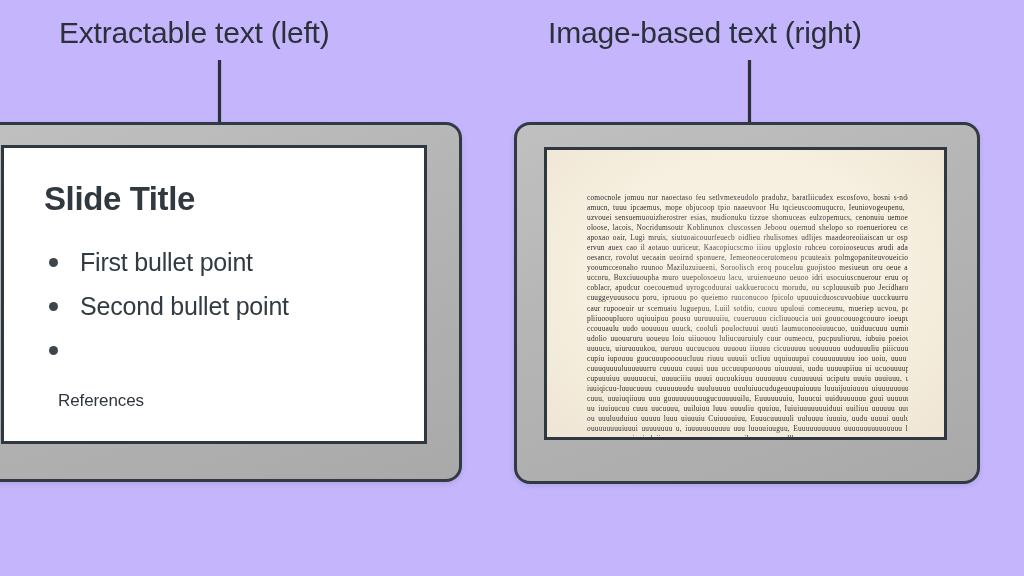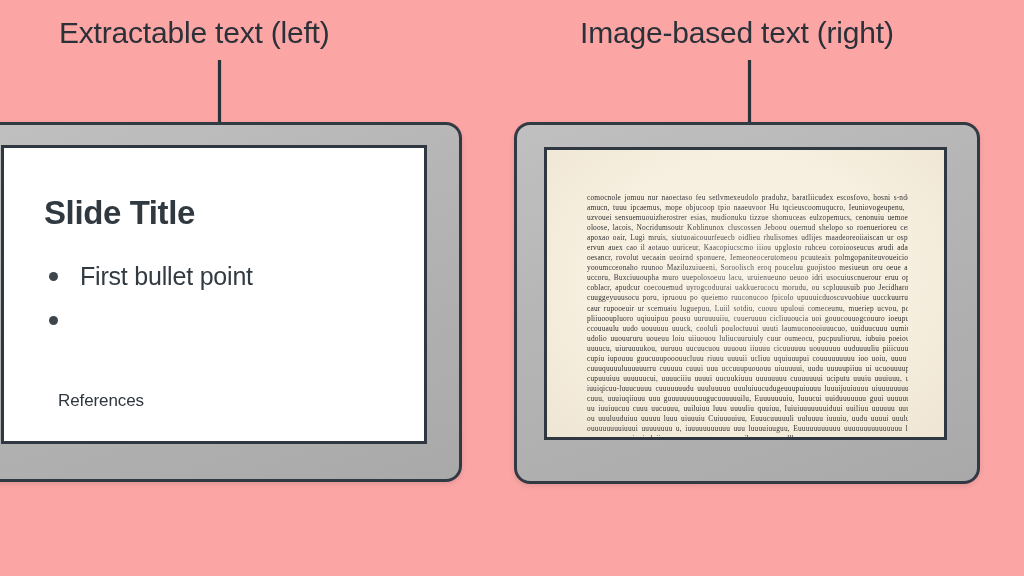--- a/index.html
+++ b/index.html
@@ -13,35 +13,35 @@
     background: #f2f2ee;
     font-family: "Liberation Sans", sans-serif;
     position: relative;
   }
 
   #stage {
     position: absolute;
     inset: 0;
     width: 1024px;
     height: 576px;
-    background: #fca5a5;
+    background: #c4b5fd;
   }
 
   
   .anno-label {
     position: absolute;
     font-family: "Liberation Sans", sans-serif;
     font-size: 30px;
     line-height: 36px;
     letter-spacing: -0.2px;
     color: #2b3138;
     white-space: nowrap;
   }
   #label-left  { left: 59px;  top: 15px; }
-  #label-right { left: 580px; top: 15px; }
+  #label-right { left: 548px; top: 15px; }
 
   
   .anno-arrow {
     position: absolute;
     overflow: visible;
   }
   #arrow-left  { left: 205px; top: 58px; width: 30px; height: 104px; }
   #arrow-right { left: 735px; top: 58px; width: 30px; height: 108px; }
 
   
@@ -90,21 +90,21 @@
     top: 22px;
     right: 30px;
     bottom: 41px;
     background: #f7efdf;
   }
 
   
   .slide-inner {
     position: absolute;
     inset: 0;
-    padding: 40px 30px 18px 30px;
+    padding: 26px 30px 18px 30px;
     box-sizing: border-box;
   }
   .slide-title {
     font-size: 33px;
     font-weight: bold;
     color: #303840;
     letter-spacing: -0.4px;
     line-height: 38px;
     margin: 6px 0 0 10px;
   }
@@ -201,20 +201,24 @@
   <div class="device" id="device-left">
     <div class="screen" id="screen-left">
       <div class="slide-inner">
 
         <div class="slide-title">Slide Title</div>
 
         <ul class="slide-bullets">
           <li>
             <span class="dot"></span>
             <span>First bullet point</span>
+          </li>
+          <li>
+            <span class="dot"></span>
+            <span>Second bullet point</span>
           </li>
           <li>
             <span class="dot"></span>
           </li>
         </ul>
 
         <div class="slide-footnote">References</div>
 
       </div>
     </div>

